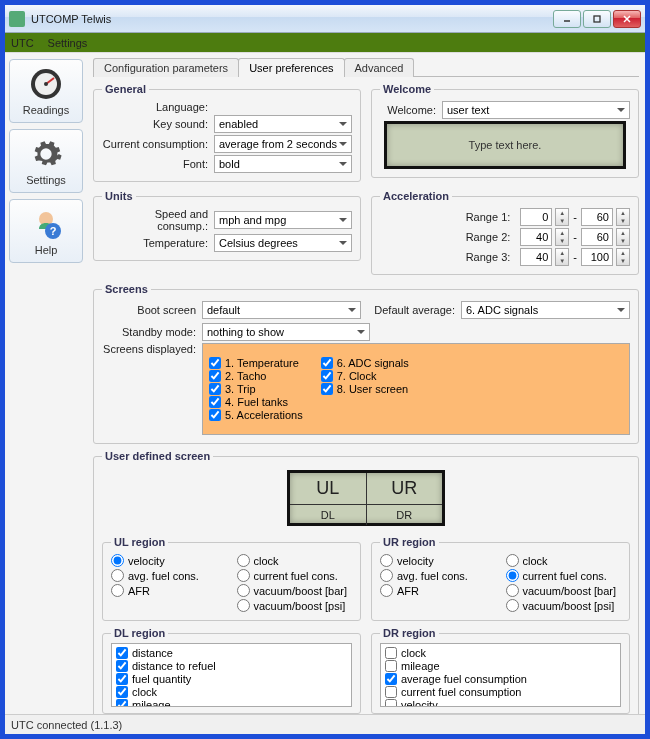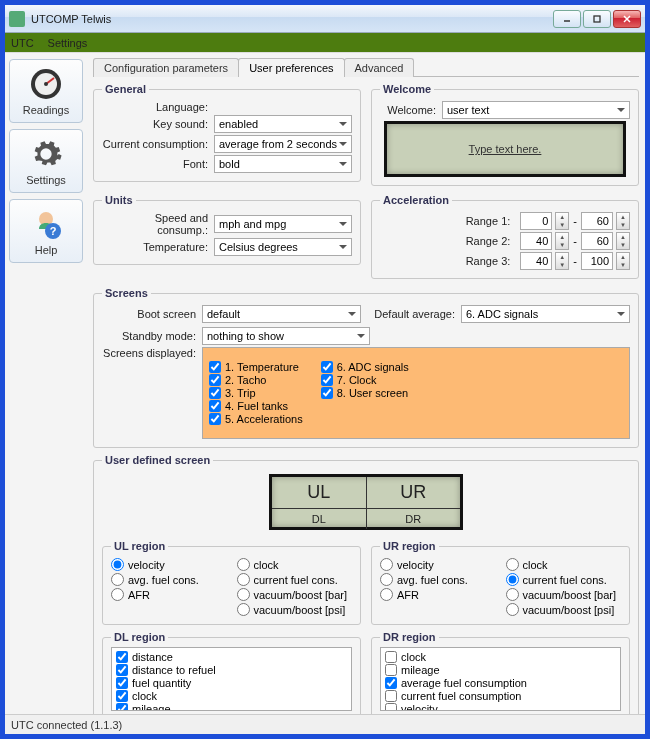--- a/index.html
+++ b/index.html
@@ -24,31 +24,31 @@
   .tab { padding:3px 10px; border:1px solid #bbb; border-bottom:none; background:#eee; margin-right:-1px; border-radius:3px 3px 0 0; cursor:pointer; color:#333; position:relative; top:1px;}
   .tab.active { background:#f4f4f4; color:#000; }
   fieldset { border:1px solid #c8c8c8; border-radius:3px; margin:2px 0 6px 0; padding:4px 8px 6px 8px; }
   legend { font-weight:bold; color:#335; padding:0 3px;}
   .row { display:flex; align-items:center; margin:2px 0;}
   .row .lab { text-align:right; padding-right:6px; color:#222;}
   .sel { flex:1; border:1px solid #aaa; background:#fff; height:18px; display:flex; align-items:center; padding:0 4px; position:relative;}
   .sel::after { content:""; position:absolute; right:4px; top:6px; border:4px solid transparent; border-top-color:#555;}
   .twocol { display:flex; gap:10px;}
   .col { flex:1; }
-  .lcd { border:3px solid #111; background:#c8d0b8; height:56px; margin:2px 4px; display:flex; align-items:center; justify-content:center; font-family:"Courier New",monospace; font-size:12px; color:#333; box-shadow:inset 0 0 6px rgba(0,0,0,.3);text-decoration:underline;}
+  .lcd { border:3px solid #111; background:#c8d0b8; height:48px; margin:2px 4px; display:flex; align-items:center; justify-content:center; font-family:"Courier New",monospace; font-size:12px; color:#333; box-shadow:inset 0 0 6px rgba(0,0,0,.3);}
   .spin { display:flex; align-items:center; gap:3px;}
   .spin input { width:32px; height:18px; border:1px solid #aaa; text-align:right; padding-right:3px; font-size:11px;}
   .spin .ud { width:14px; height:18px; border:1px solid #aaa; background:linear-gradient(#fff,#ddd); display:flex; flex-direction:column;}
   .spin .ud div{flex:1; display:flex; align-items:center; justify-content:center; font-size:6px; color:#555;}
   .chk { display:flex; align-items:center; gap:4px; margin:1px 0;}
   .chk input { width:12px; height:12px; margin:0;}
   .listbox { border:1px solid #aaa; background:#fff; height:64px; overflow-y:scroll; padding:2px 4px;}
   .radio { display:flex; align-items:center; gap:4px; margin:2px 0;}
   .radio input { margin:0; }
-  .udscreen { border:3px solid #111; background:#c8d0b8; width:194px; height:56px; margin:4px auto 8px auto; box-shadow:inset 0 0 6px rgba(0,0,0,.3);}
+  .udscreen { border:3px solid #111; background:#c8d0b8; width:158px; height:56px; margin:4px auto 8px auto; box-shadow:inset 0 0 6px rgba(0,0,0,.3);}
   .udscreen .top { height:32px; display:flex; border-bottom:1px solid #333;}
   .udscreen .top div{flex:1; display:flex; align-items:center; justify-content:center; font-size:18px; font-family:Arial; color:#222;}
   .udscreen .top div:first-child{border-right:1px solid #333;}
   .udscreen .bot { height:20px; display:flex;}
   .udscreen .bot div{flex:1; display:flex; align-items:center; justify-content:center; font-size:11px; color:#222;}
   .udscreen .bot div:first-child{border-right:1px solid #333;}
   .status { height:20px; border-top:1px solid #ccc; background:#f0f0f0; display:flex; align-items:center; padding:0 6px; color:#333;}
   ::-webkit-scrollbar{width:14px;background:#eee;}::-webkit-scrollbar-thumb{background:#c8d0dc;border:1px solid #aab;}
 </style>
 </head>

